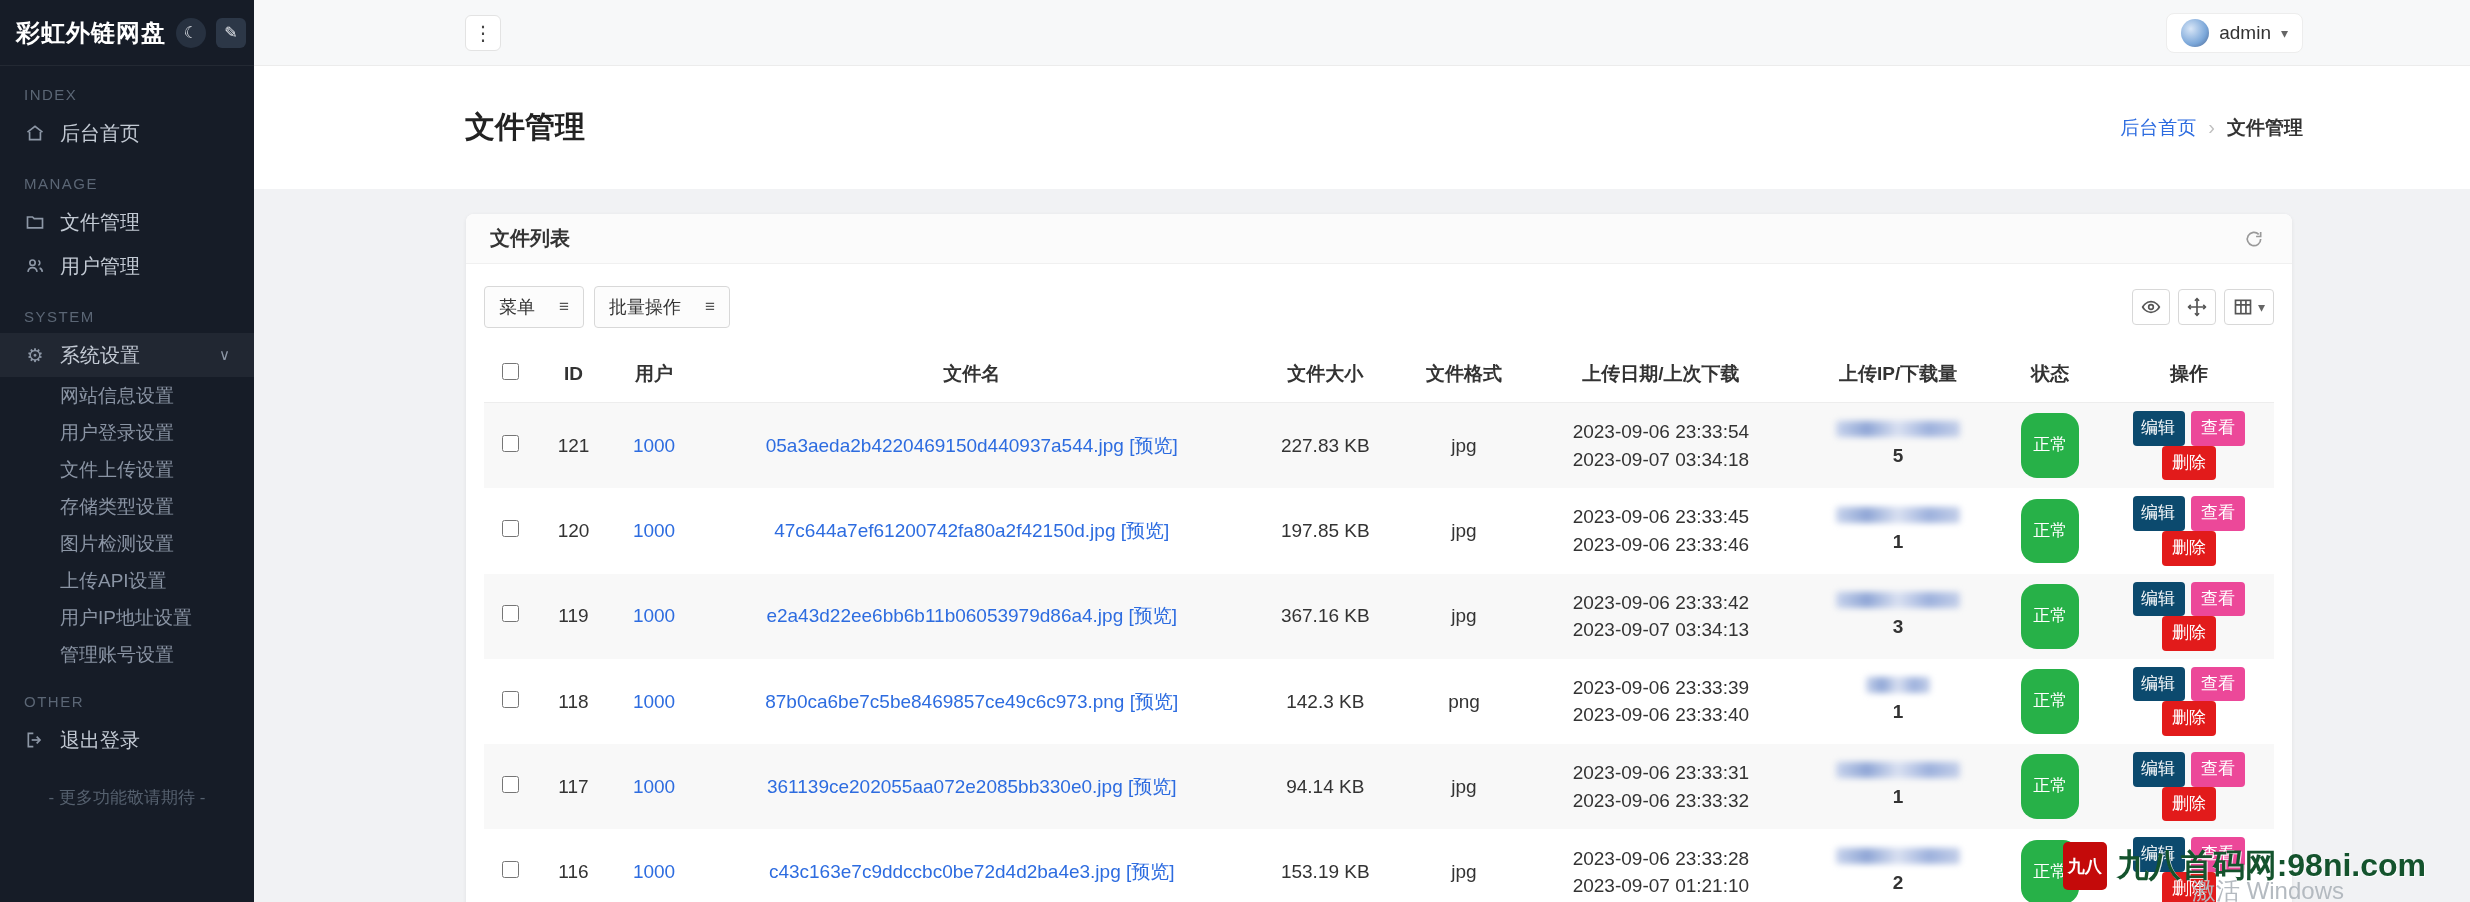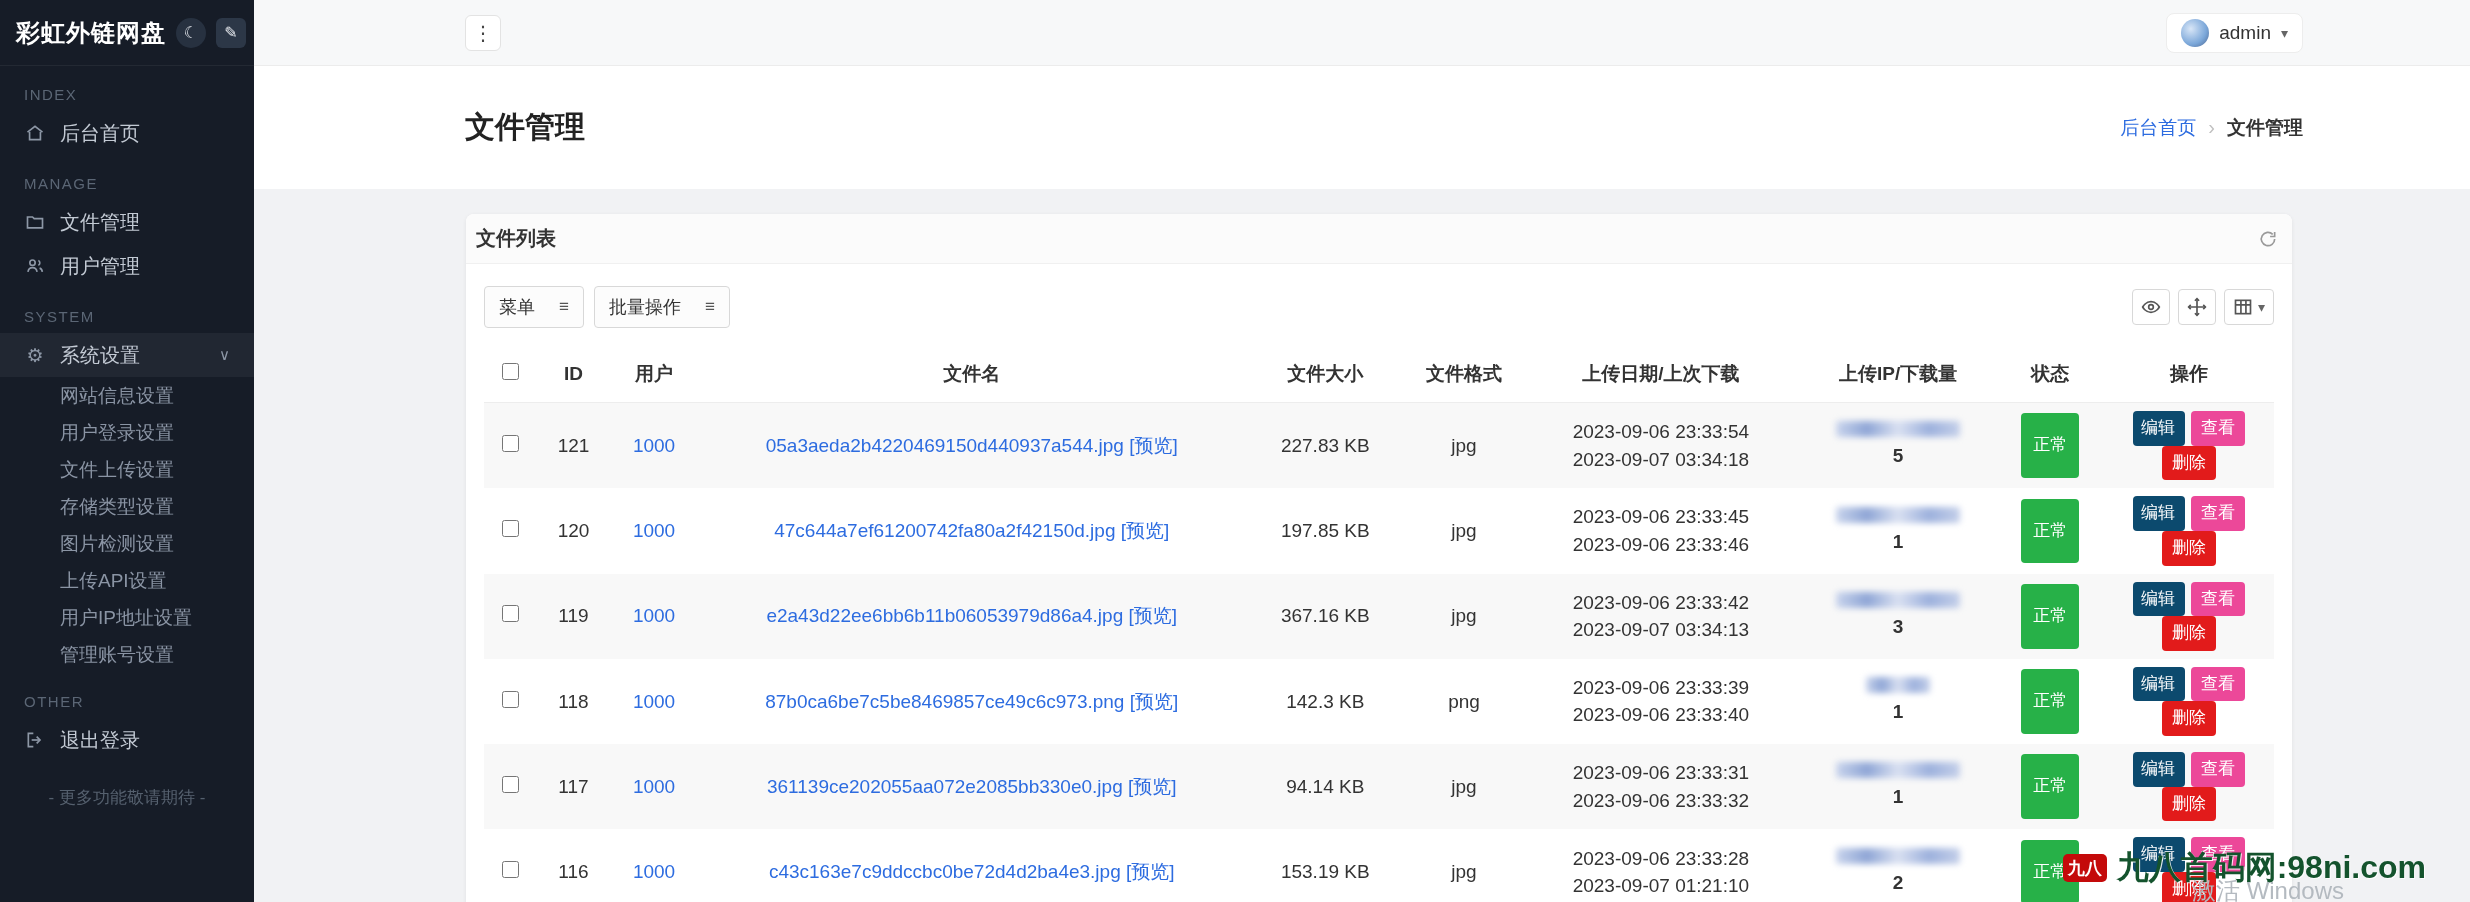--- a/index.html
+++ b/index.html
@@ -32,52 +32,52 @@
   
   .page-header { position:absolute; left:254px; top:66px; right:0; height:123px; background:#ffffff; display:flex; align-items:center; justify-content:space-between; padding:0 167px 0 211px; }
   .page-title { font-size:30px; font-weight:bold; color:#222; }
   .breadcrumb { display:flex; align-items:center; gap:12px; font-size:19px; }
   .crumb-link { color:#2d6ce0; cursor:pointer; }
   .crumb-sep { color:#c0c0c0; font-size:20px; }
   .crumb-current { color:#333; font-weight:bold; }
 
   
   .card { position:absolute; left:466px; right:178px; top:214px; height:780px; background:#fff; border-radius:8px; box-shadow:0 1px 4px rgba(0,0,0,.07); }
-  .card-header { height:50px; display:flex; align-items:center; justify-content:space-between; padding:0 10px; border-bottom:1px solid #f0f0f0; background:#fbfbfb; border-radius:8px 8px 0 0; }
+  .card-header { height:50px; display:flex; align-items:center; justify-content:space-between; padding:0 24px; border-bottom:1px solid #f0f0f0; background:#fbfbfb; border-radius:8px 8px 0 0; }
   .card-title { font-size:20px; font-weight:bold; color:#333; }
   .refresh-btn { width:28px; height:28px; display:flex; align-items:center; justify-content:center; cursor:pointer; }
   .card-body { padding:22px 18px; }
 
   .toolbar { display:flex; justify-content:space-between; align-items:center; margin-bottom:18px; }
   .tb-left { display:flex; gap:10px; }
   .tool-btn { display:flex; align-items:center; gap:24px; background:#fcfcfc; border:1px solid #d8d8d8; border-radius:4px; padding:8px 14px; font-size:18px; color:#333; cursor:pointer; }
   .tool-btn .g { color:#555; font-size:17px; }
   .tb-right { display:flex; gap:8px; }
   .icon-btn { min-width:38px; height:36px; background:#fff; border:1px solid #d8d8d8; border-radius:4px; display:flex; align-items:center; justify-content:center; gap:5px; cursor:pointer; color:#555; padding:0 8px; }
 
   
   table.file-table { width:100%; border-collapse:collapse; table-layout:fixed; font-size:19px; color:#333; }
   .file-table th { padding:15px 6px; font-weight:bold; text-align:center; border-bottom:1px solid #ededed; }
   .file-table td { padding:8px 6px; text-align:center; vertical-align:middle; line-height:1.45; }
   .file-table tbody tr { height:73px; }
   .file-table tbody tr:nth-child(odd) { background:#f8f8f8; }
   .link { color:#2d6ce0; text-decoration:none; cursor:pointer; }
-  .badge { display:inline-block; background:#27b148; color:#fff; font-size:17px; padding:20px 12px; border-radius:4px; }
+  .badge { display:inline-block; background:#27b148; color:#fff; font-size:17px; padding:20px 12px; border-radius:16px; }
   .btn-op { display:inline-block; color:#fff; font-size:17px; padding:5px 10px; border-radius:4px; margin:0 3px; cursor:pointer; }
   .btn-edit { background:#0c4a6e;padding-left:8px; }
   .btn-view { background:#ec4899; }
   .btn-del  { background:#e21b1b; }
   .ip-blur { width:124px; height:16px; margin:0 auto 5px; border-radius:3px; background:linear-gradient(90deg,#c9d4ec,#8fa6d6,#d9e0f1,#9db1dd,#c4cfe9); filter:blur(3px); }
   .file-table tbody tr:nth-child(4) .ip-blur { width:64px; }
   .dl-count { font-weight:bold; }
   input[type=checkbox] { width:17px; height:17px; cursor:pointer; }
 
   
   .watermark { position:absolute; right:44px; bottom:12px; display:flex; align-items:center; gap:10px; z-index:9; }
-  .wm-logo { width:44px; height:28px; background:#c40a0a; border-radius:5px; color:#fff; display:flex; align-items:center; justify-content:center; font-size:17px; font-weight:bold; }
+  .wm-logo { width:44px; height:48px; background:#c40a0a; border-radius:5px; color:#fff; display:flex; align-items:center; justify-content:center; font-size:17px; font-weight:bold; }
   .wm-text { color:#14532d; font-size:32px; font-weight:bold; text-shadow:1px 1px 0 rgba(255,255,255,.85); white-space:nowrap; }
   .activate { position:absolute; right:126px; bottom:-5px; color:#b4bac0; font-size:24px; z-index:9; }
 
   svg { display:block; }
 </style>
 </head>
 <body>
 
 <div class="page">
 

